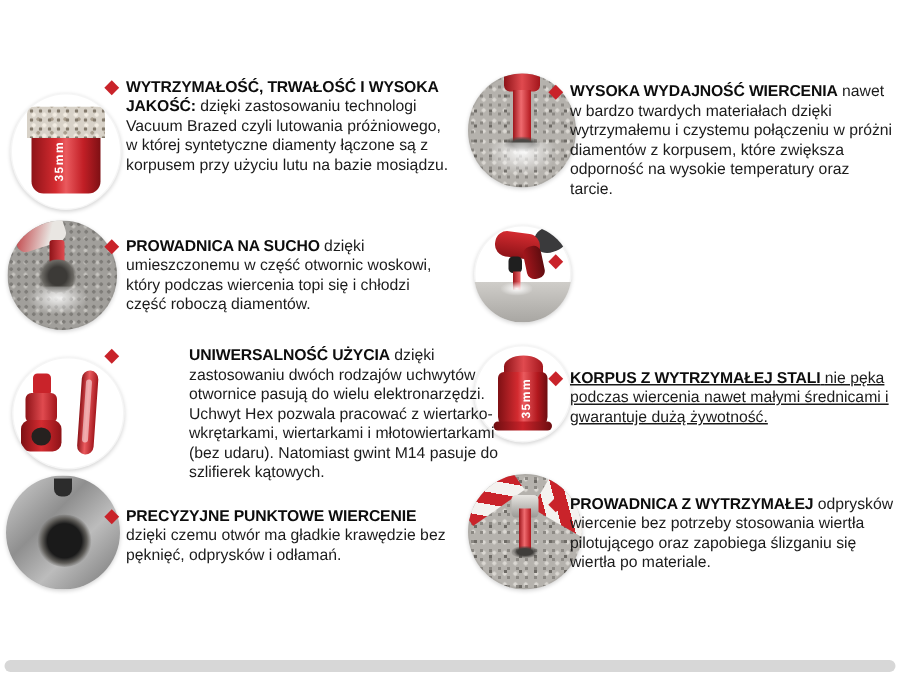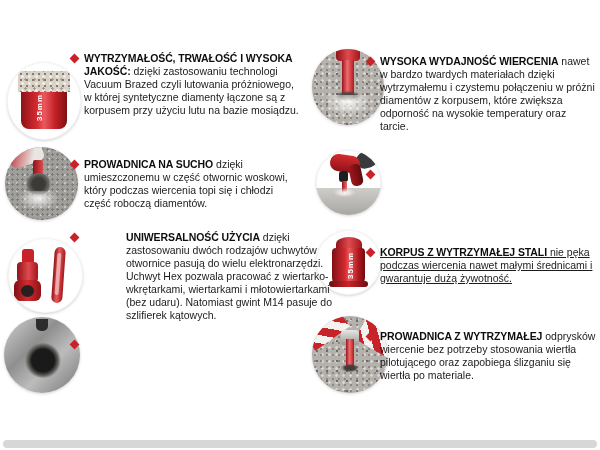--- a/index.html
+++ b/index.html
@@ -155,20 +155,24 @@
     <span>dzięki umieszczonemu w część otwornic woskowi, który podczas wiercenia topi się i chłodzi część roboczą diamentów.</span>
   </div>
 
   <span class="bullet" style="left:71px;top:234px;"></span>
   <div class="feat" style="left:84px;top:231px;width:218px;margin-left:42px;">
     <b>UNIWERSALNOŚĆ UŻYCIA</b>
     <span>dzięki zastosowaniu dwóch rodzajów uchwytów otwornice pasują do wielu elektronarzędzi. Uchwyt Hex pozwala pracować z wiertarko-wkrętarkami, wiertarkami i młotowiertarkami (bez udaru). Natomiast gwint M14 pasuje do szlifierek kątowych.</span>
   </div>
 
   <span class="bullet" style="left:71px;top:341px;"></span>
+  <div class="feat" style="left:84px;top:338px;width:218px;">
+    <b>PRECYZYJNE PUNKTOWE WIERCENIE</b>
+    <span>dzięki czemu otwór ma gładkie krawędzie bez pęknięć, odprysków i odłamań.</span>
+  </div>
 
   <span class="bullet" style="left:367px;top:58px;"></span>
   <div class="feat" style="left:380px;top:55px;width:216px;">
     <b>WYSOKA WYDAJNOŚĆ WIERCENIA</b>
     <span>nawet w bardzo twardych materiałach dzięki wytrzymałemu i czystemu połączeniu w próżni diamentów z korpusem, które zwiększa odporność na wysokie temperatury oraz tarcie.</span>
   </div>
 
   <span class="bullet" style="left:367px;top:171px;"></span>
 
   <span class="bullet" style="left:367px;top:249px;"></span>

